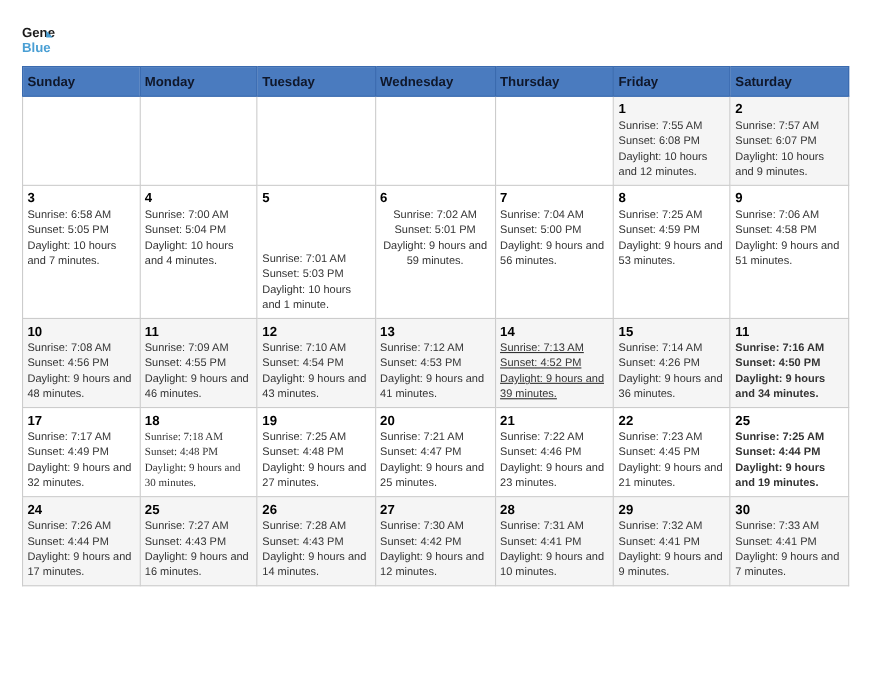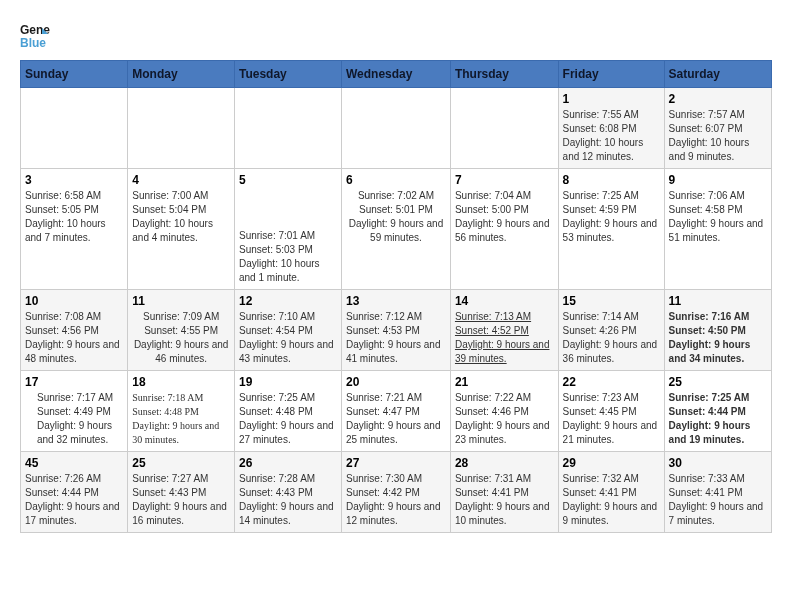--- a/index.html
+++ b/index.html
@@ -171,21 +171,21 @@
       </tr>
       <tr>
         <td>
           <div class="day-num">10</div>
           <div class="day-info" style="white-space: pre-line;">Sunrise: 7:08 AM
 Sunset: 4:56 PM
 Daylight: 9 hours and 48 minutes.</div>
         </td>
         <td>
           <div class="day-num">11</div>
-          <div class="day-info" style="white-space: pre-line; text-align: center;">Sunrise: 7:09 AM
+          <div class="day-info" style="white-space: pre-line;">Sunrise: 7:09 AM
 Sunset: 4:55 PM
 Daylight: 9 hours and 46 minutes.</div>
         </td>
         <td>
           <div class="day-num">12</div>
           <div class="day-info" style="white-space: pre-line;">Sunrise: 7:10 AM
 Sunset: 4:54 PM
 Daylight: 9 hours and 43 minutes.</div>
         </td>
         <td>
@@ -209,21 +209,21 @@
         <td>
           <div class="day-num">11</div>
           <div class="day-info" style="white-space: pre-line; font-weight: bold;">Sunrise: 7:16 AM
 Sunset: 4:50 PM
 Daylight: 9 hours and 34 minutes.</div>
         </td>
       </tr>
       <tr>
         <td>
           <div class="day-num">17</div>
-          <div class="day-info" style="white-space: pre-line; margin-left: 12px;">Sunrise: 7:17 AM
+          <div class="day-info" style="white-space: pre-line;">Sunrise: 7:17 AM
 Sunset: 4:49 PM
 Daylight: 9 hours and 32 minutes.</div>
         </td>
         <td>
           <div class="day-num">18</div>
           <div class="day-info" style="white-space: pre-line; font-family: Liberation Serif, serif;">Sunrise: 7:18 AM
 Sunset: 4:48 PM
 Daylight: 9 hours and 30 minutes.</div>
         </td>
         <td>
@@ -252,21 +252,21 @@
         </td>
         <td>
           <div class="day-num">25</div>
           <div class="day-info" style="white-space: pre-line; font-weight: bold;">Sunrise: 7:25 AM
 Sunset: 4:44 PM
 Daylight: 9 hours and 19 minutes.</div>
         </td>
       </tr>
       <tr>
         <td>
-          <div class="day-num">45</div>
+          <div class="day-num">24</div>
           <div class="day-info" style="white-space: pre-line;">Sunrise: 7:26 AM
 Sunset: 4:44 PM
 Daylight: 9 hours and 17 minutes.</div>
         </td>
         <td>
           <div class="day-num">25</div>
           <div class="day-info" style="white-space: pre-line;">Sunrise: 7:27 AM
 Sunset: 4:43 PM
 Daylight: 9 hours and 16 minutes.</div>
         </td>

